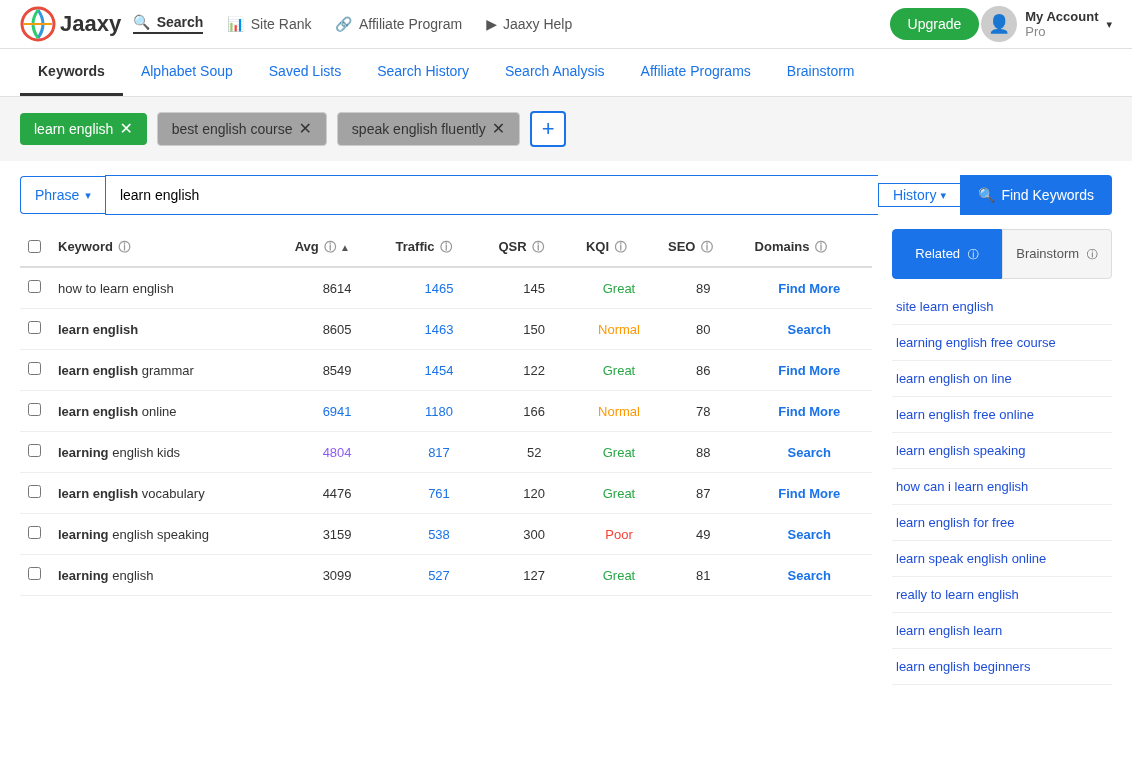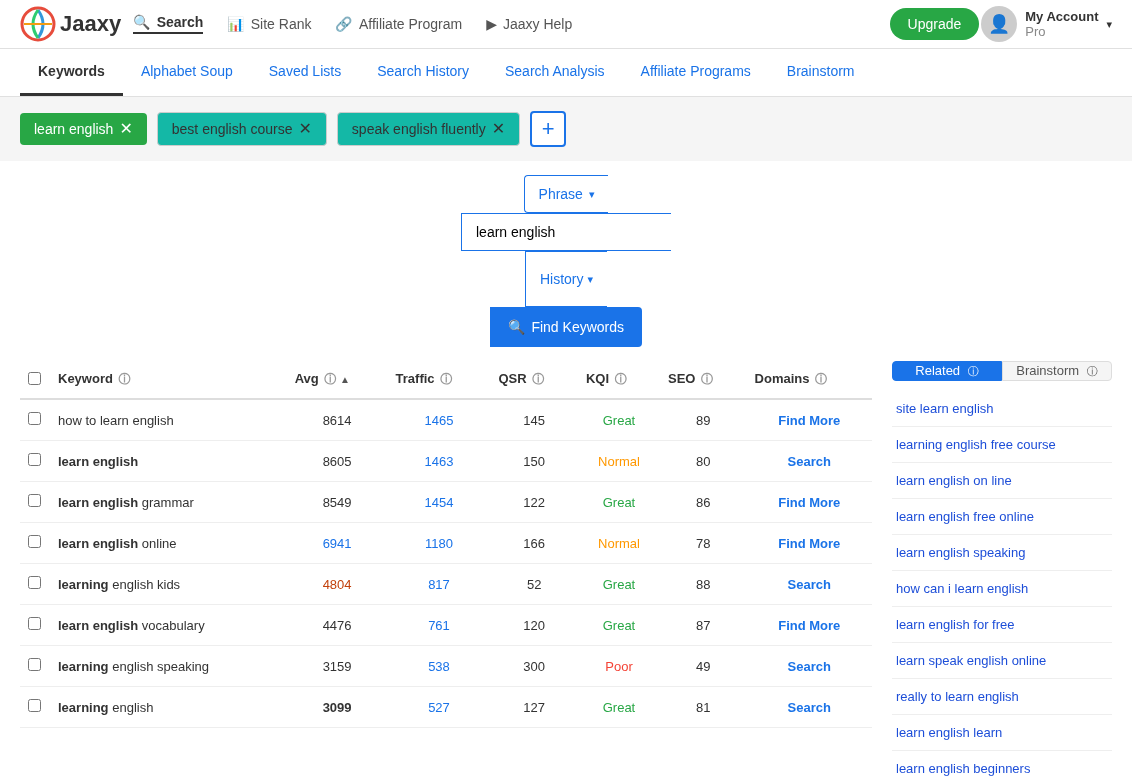--- a/index.html
+++ b/index.html
@@ -119,21 +119,21 @@
       padding: 8px 14px;
       border-radius: 4px;
       font-size: 14px;
       cursor: pointer;
     }
     .tag.active {
       background: #28a745;
       color: white;
     }
     .tag.inactive {
-      background: #14b8a6;
+      background: #a3a3a3;
       border: 1px solid #ccc;
       color: #333;
     }
     .tag-close {
       font-size: 16px;
       line-height: 1;
       cursor: pointer;
     }
     .add-tag-btn {
       width: 36px;
@@ -148,21 +148,20 @@
       cursor: pointer;
       background: white;
     }
 
     
     .search-bar {
       display: flex;
       align-items: center;
       padding: 14px 20px;
       gap: 0;
-      flex-direction: column;
     }
     .phrase-dropdown {
       display: flex;
       align-items: center;
       gap: 6px;
       border: 1px solid #1a73e8;
       border-right: none;
       padding: 10px 14px;
       border-radius: 4px 0 0 4px;
       color: #1a73e8;
@@ -184,21 +183,21 @@
       display: flex;
       align-items: center;
       gap: 4px;
       border: 1px solid #1a73e8;
       border-right: none;
       padding: 10px 14px;
       color: #1a73e8;
       cursor: pointer;
       background: white;
       font-size: 14px;
-      height: 56px;
+      height: 24px;
       white-space: nowrap;
     }
     .find-btn {
       background: #1a73e8;
       color: white;
       border: none;
       padding: 10px 18px;
       border-radius: 0 4px 4px 0;
       font-size: 14px;
       cursor: pointer;
@@ -259,21 +258,21 @@
       width: 220px;
       flex-shrink: 0;
     }
     .panel-tabs {
       display: flex;
       gap: 0;
       margin-bottom: 10px;
     }
     .panel-tab {
       flex: 1;
-      padding: 1px 8px;
+      padding: 16px 8px;
       text-align: center;
       font-size: 13px;
       cursor: pointer;
       border: 1px solid #ddd;
       background: #f5f5f5;
       color: #555;
     }
     .panel-tab.active {
       background: #1a73e8;
       color: white;
@@ -457,21 +456,21 @@
             <td class="avg-col" style="color: rgb(26, 115, 232);">6941</td>
             <td class="traffic-col traffic-blue" style="color: rgb(26, 115, 232); text-align: center;">1180</td>
             <td class="qsr-col">166</td>
             <td class="kqi-col kqi-normal">Normal</td>
             <td class="seo-col">78</td>
             <td class="domains-col"><a class="domain-link" href="#">Find More</a></td>
           </tr>
           <tr>
             <td><input type="checkbox" style=""></td>
             <td><strong>learning</strong><span> english kids</span></td>
-            <td class="avg-col" style="color: #c2410c;">4804</td>
+            <td class="avg-col" style="color: #8b5cf6;">4804</td>
             <td class="traffic-col traffic-blue" style="color: rgb(26, 115, 232);">817</td>
             <td class="qsr-col">52</td>
             <td class="kqi-col kqi-great">Great</td>
             <td class="seo-col">88</td>
             <td class="domains-col"><a class="domain-link" href="#">Search</a></td>
           </tr>
           <tr>
             <td><input type="checkbox" style=""></td>
             <td><strong>learn english</strong><span> vocabulary</span></td>
             <td class="avg-col" style="color: rgb(51, 51, 51);">4476</td>
@@ -487,21 +486,21 @@
             <td class="avg-col" style="color: rgb(51, 51, 51);">3159</td>
             <td class="traffic-col traffic-blue" style="color: rgb(26, 115, 232);">538</td>
             <td class="qsr-col">300</td>
             <td class="kqi-col kqi-poor">Poor</td>
             <td class="seo-col">49</td>
             <td class="domains-col"><a class="domain-link" href="#">Search</a></td>
           </tr>
           <tr>
             <td><input type="checkbox" style=""></td>
             <td><strong>learning</strong><span> english</span></td>
-            <td class="avg-col" style="color: rgb(51, 51, 51); font-weight: bold;">3099</td>
+            <td class="avg-col" style="color: rgb(51, 51, 51);">3099</td>
             <td class="traffic-col traffic-blue" style="color: rgb(26, 115, 232);">527</td>
             <td class="qsr-col">127</td>
             <td class="kqi-col kqi-great">Great</td>
             <td class="seo-col">81</td>
             <td class="domains-col"><a class="domain-link" href="#">Search</a></td>
           </tr>
         </tbody>
     </table>
   </div>
 

